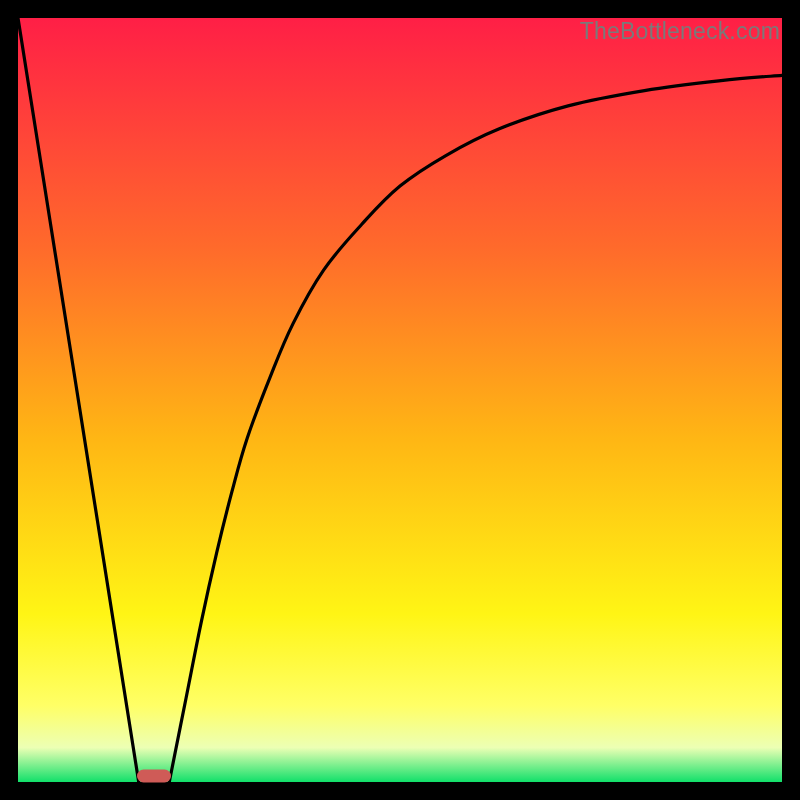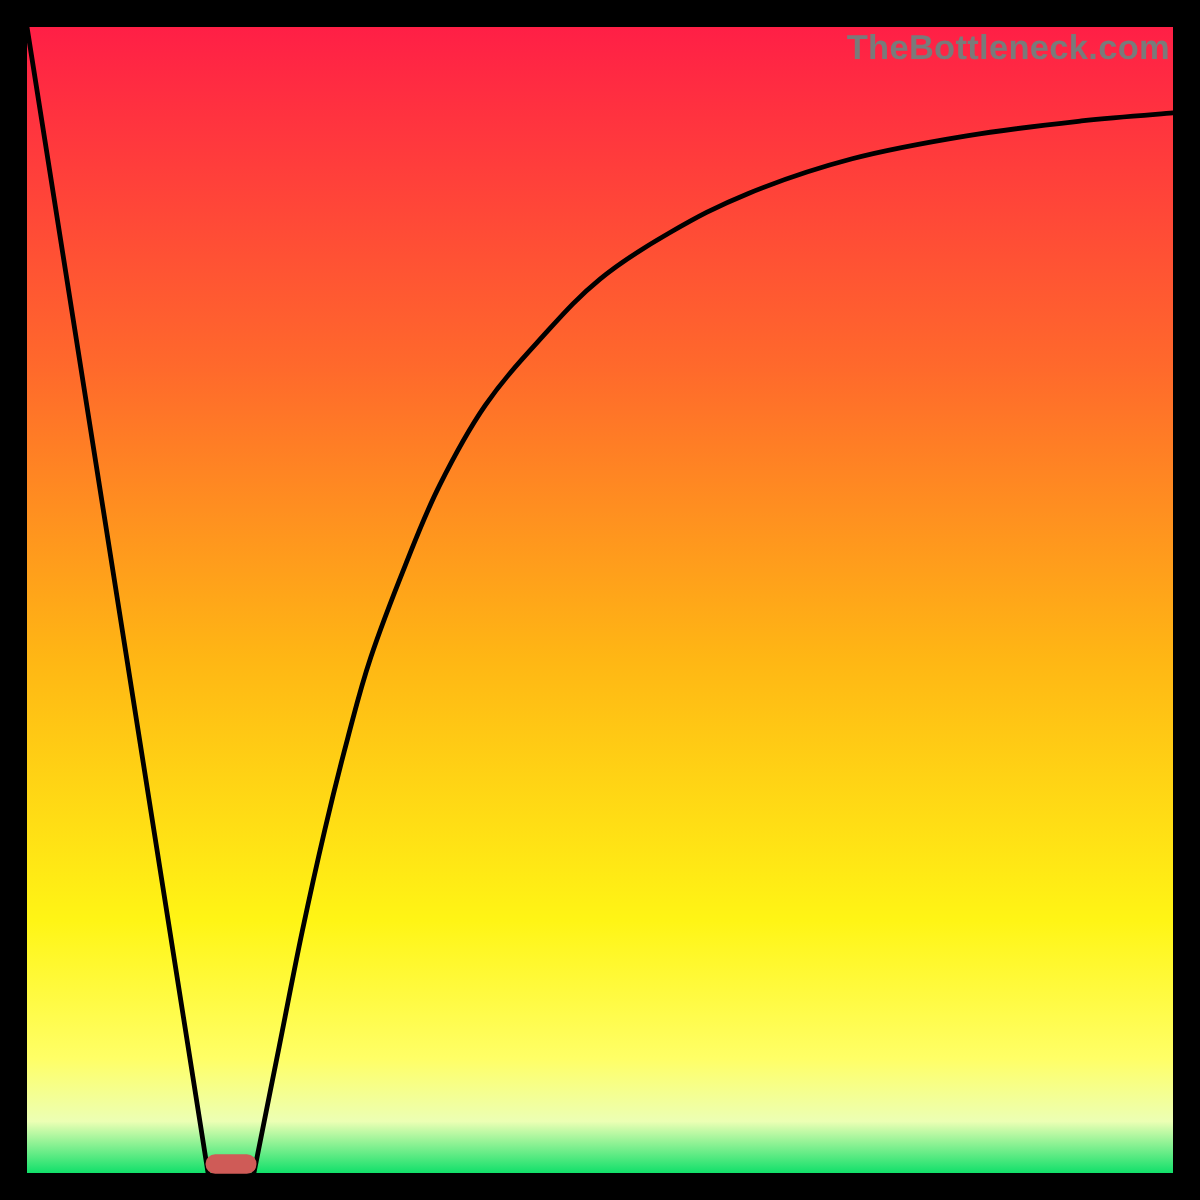--- a/index.html
+++ b/index.html
@@ -25,21 +25,21 @@
     top: 0;
     width: 764px;
     height: 764px;
   }
   .watermark {
     position: absolute;
     top: 0px;
     right: 2px;
     color: #7a7a7a;
     font-size: 23px;
-    font-weight: 700;
+    font-weight: 400;
     letter-spacing: 0.2px;
     user-select: none;
   }
   .marker {
     position: absolute;
     width: 34px;
     height: 13px;
     border-radius: 7px;
     background: #cf5b57;
     transform: translate(-50%, -50%);

